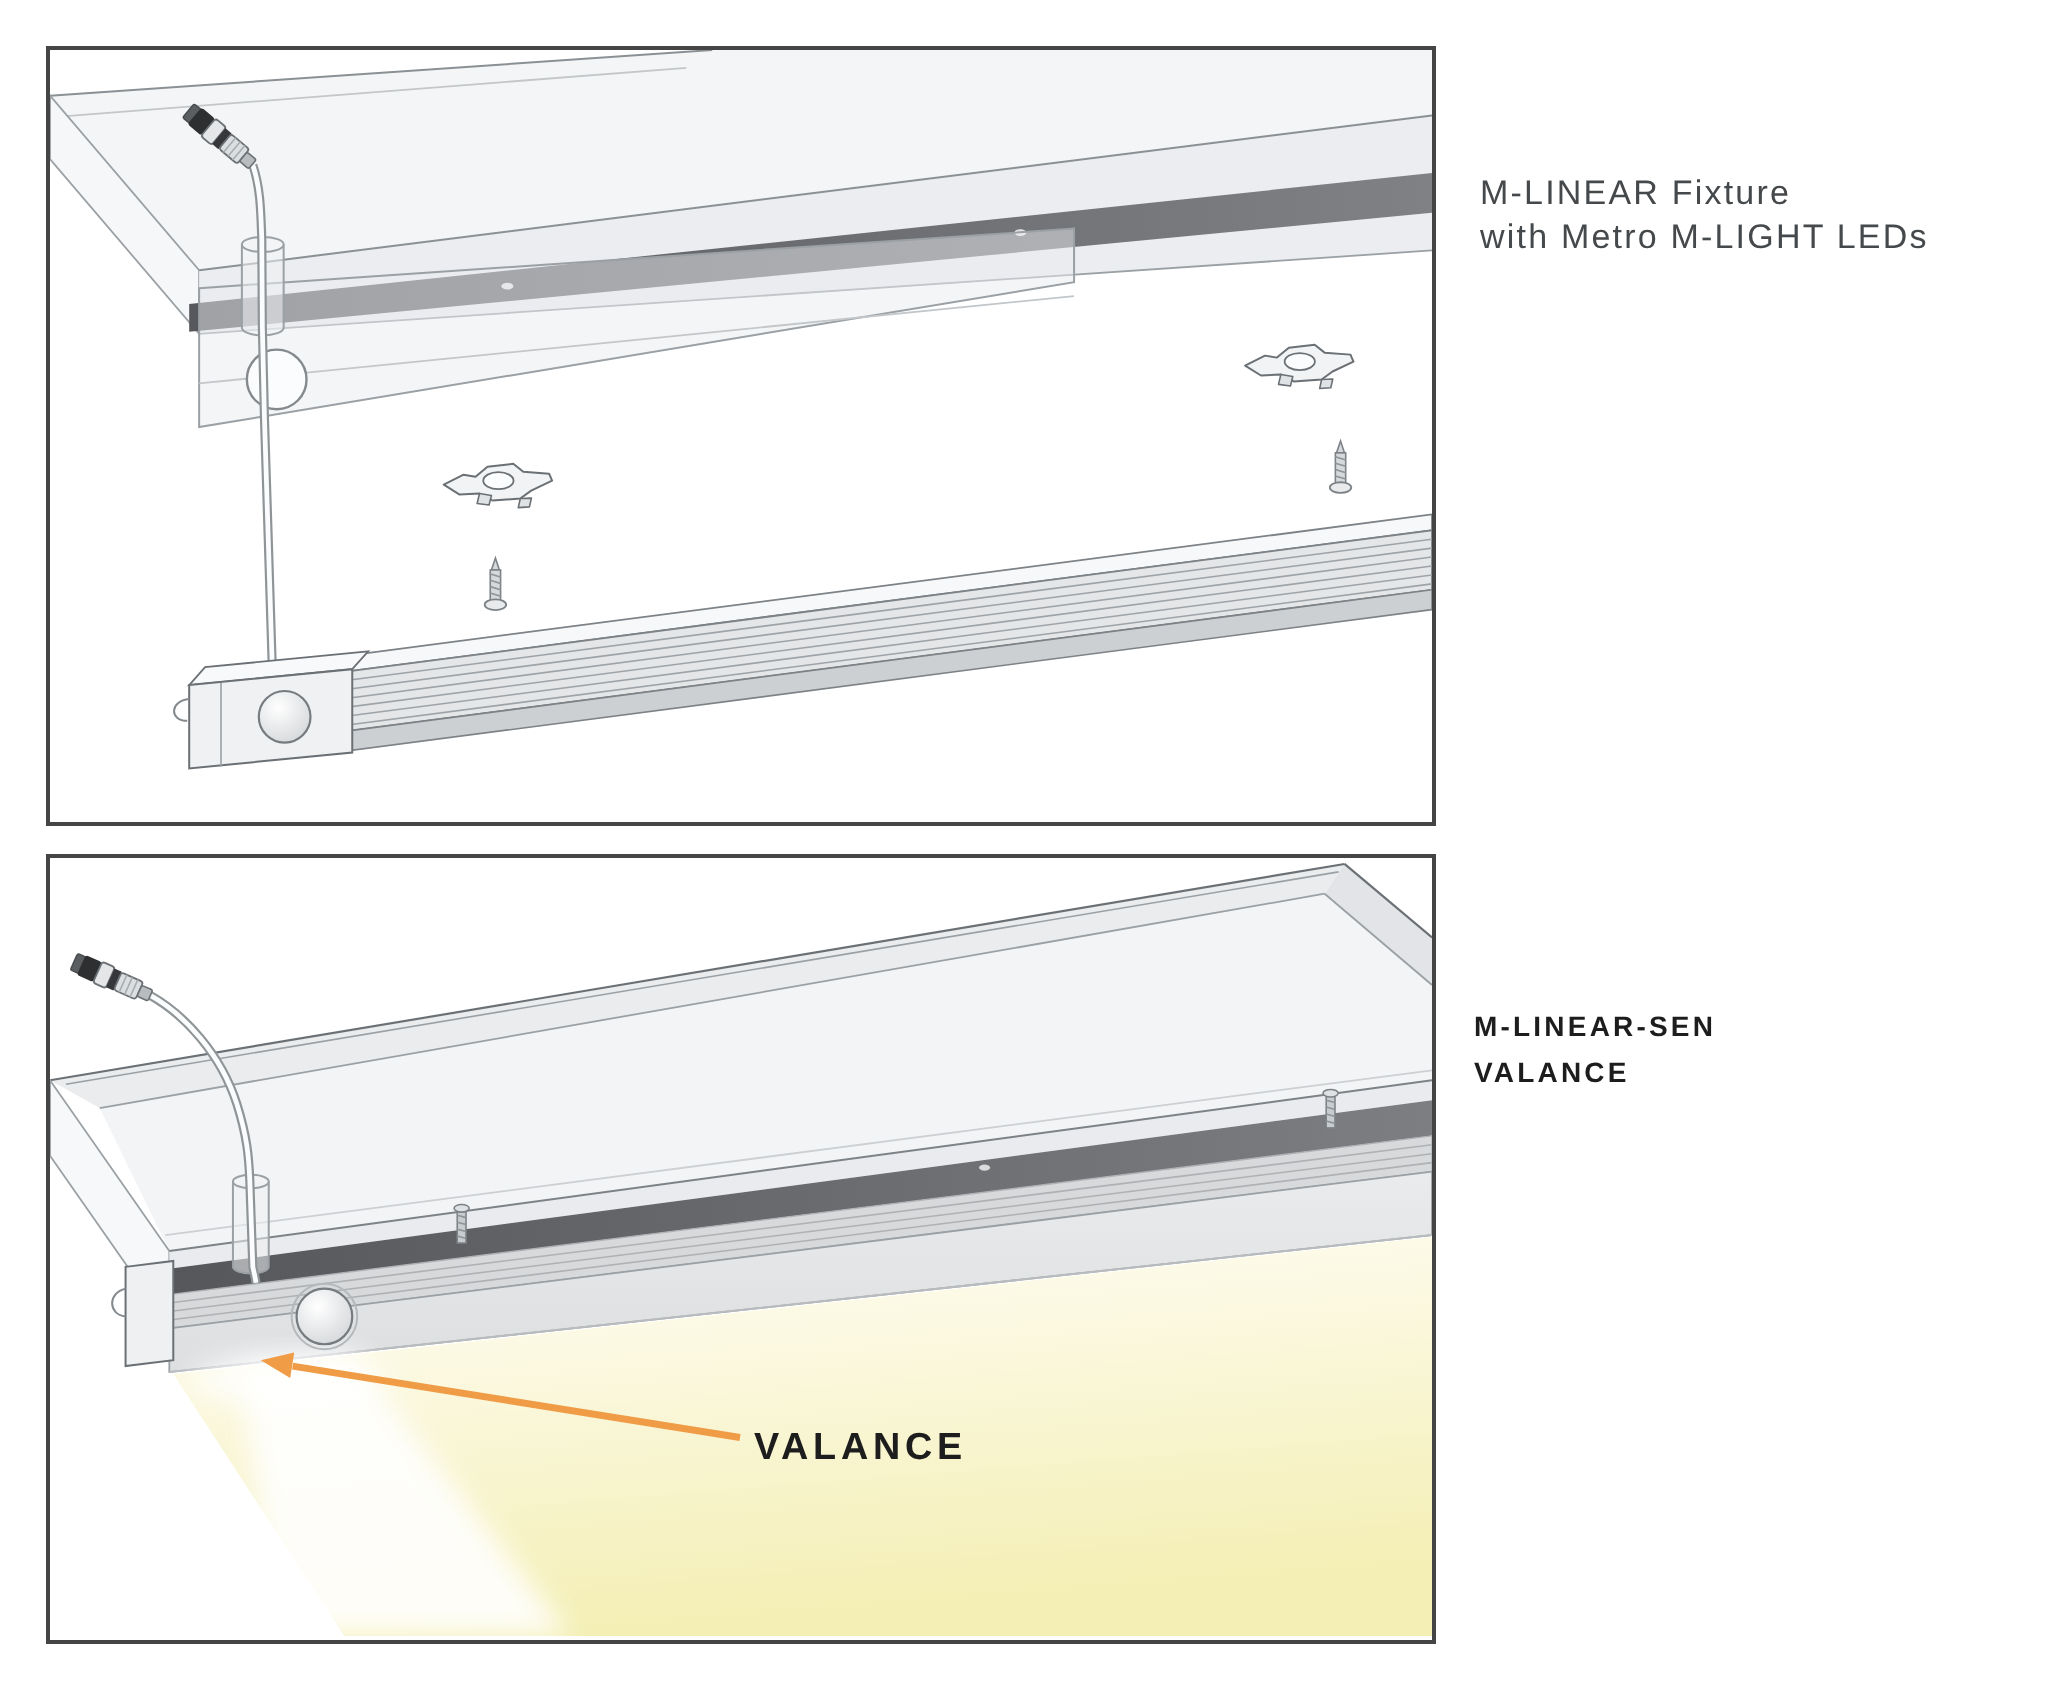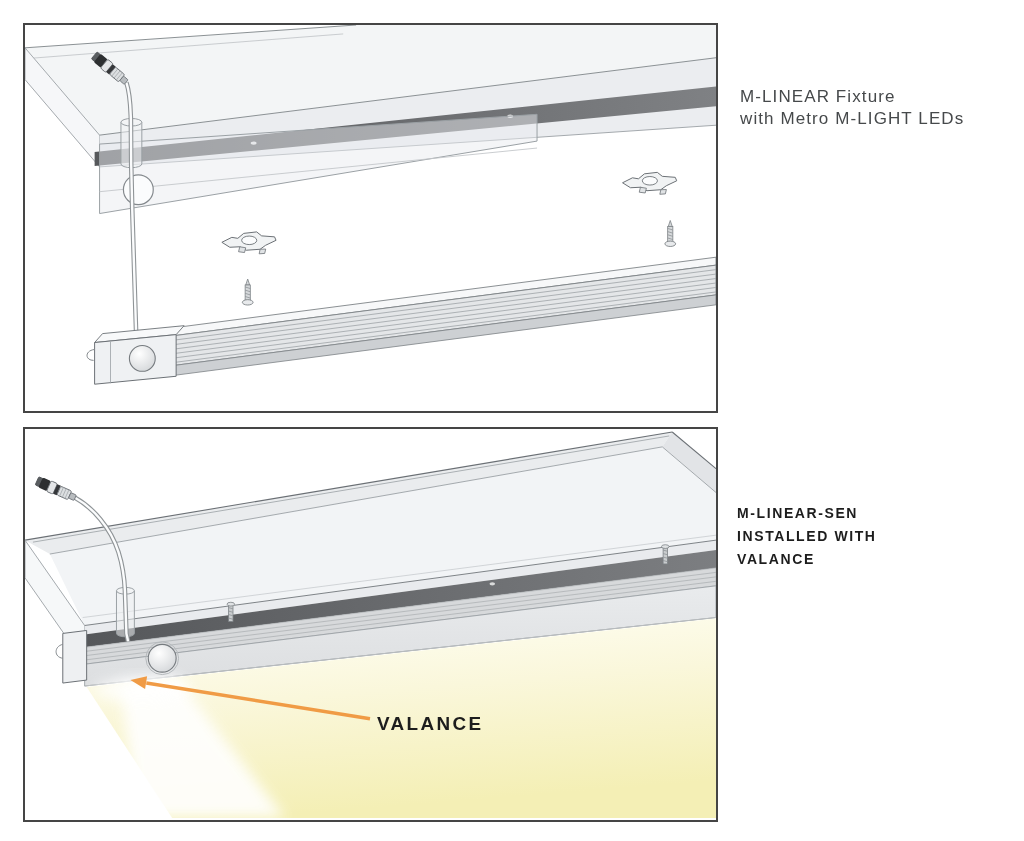--- a/index.html
+++ b/index.html
@@ -239,17 +239,16 @@
     </svg>
   </div>
 
   <div class="caption" id="caption-top">
     <div>M-LINEAR Fixture</div>
     <div>with Metro M-LIGHT LEDs</div>
   </div>
 
   <div class="caption" id="caption-bottom">
     <div>M-LINEAR-SEN</div>
-    <div>INSTALLED WITH</div>
     <div>VALANCE</div>
   </div>
 
 </div>
 
 </body></html>

